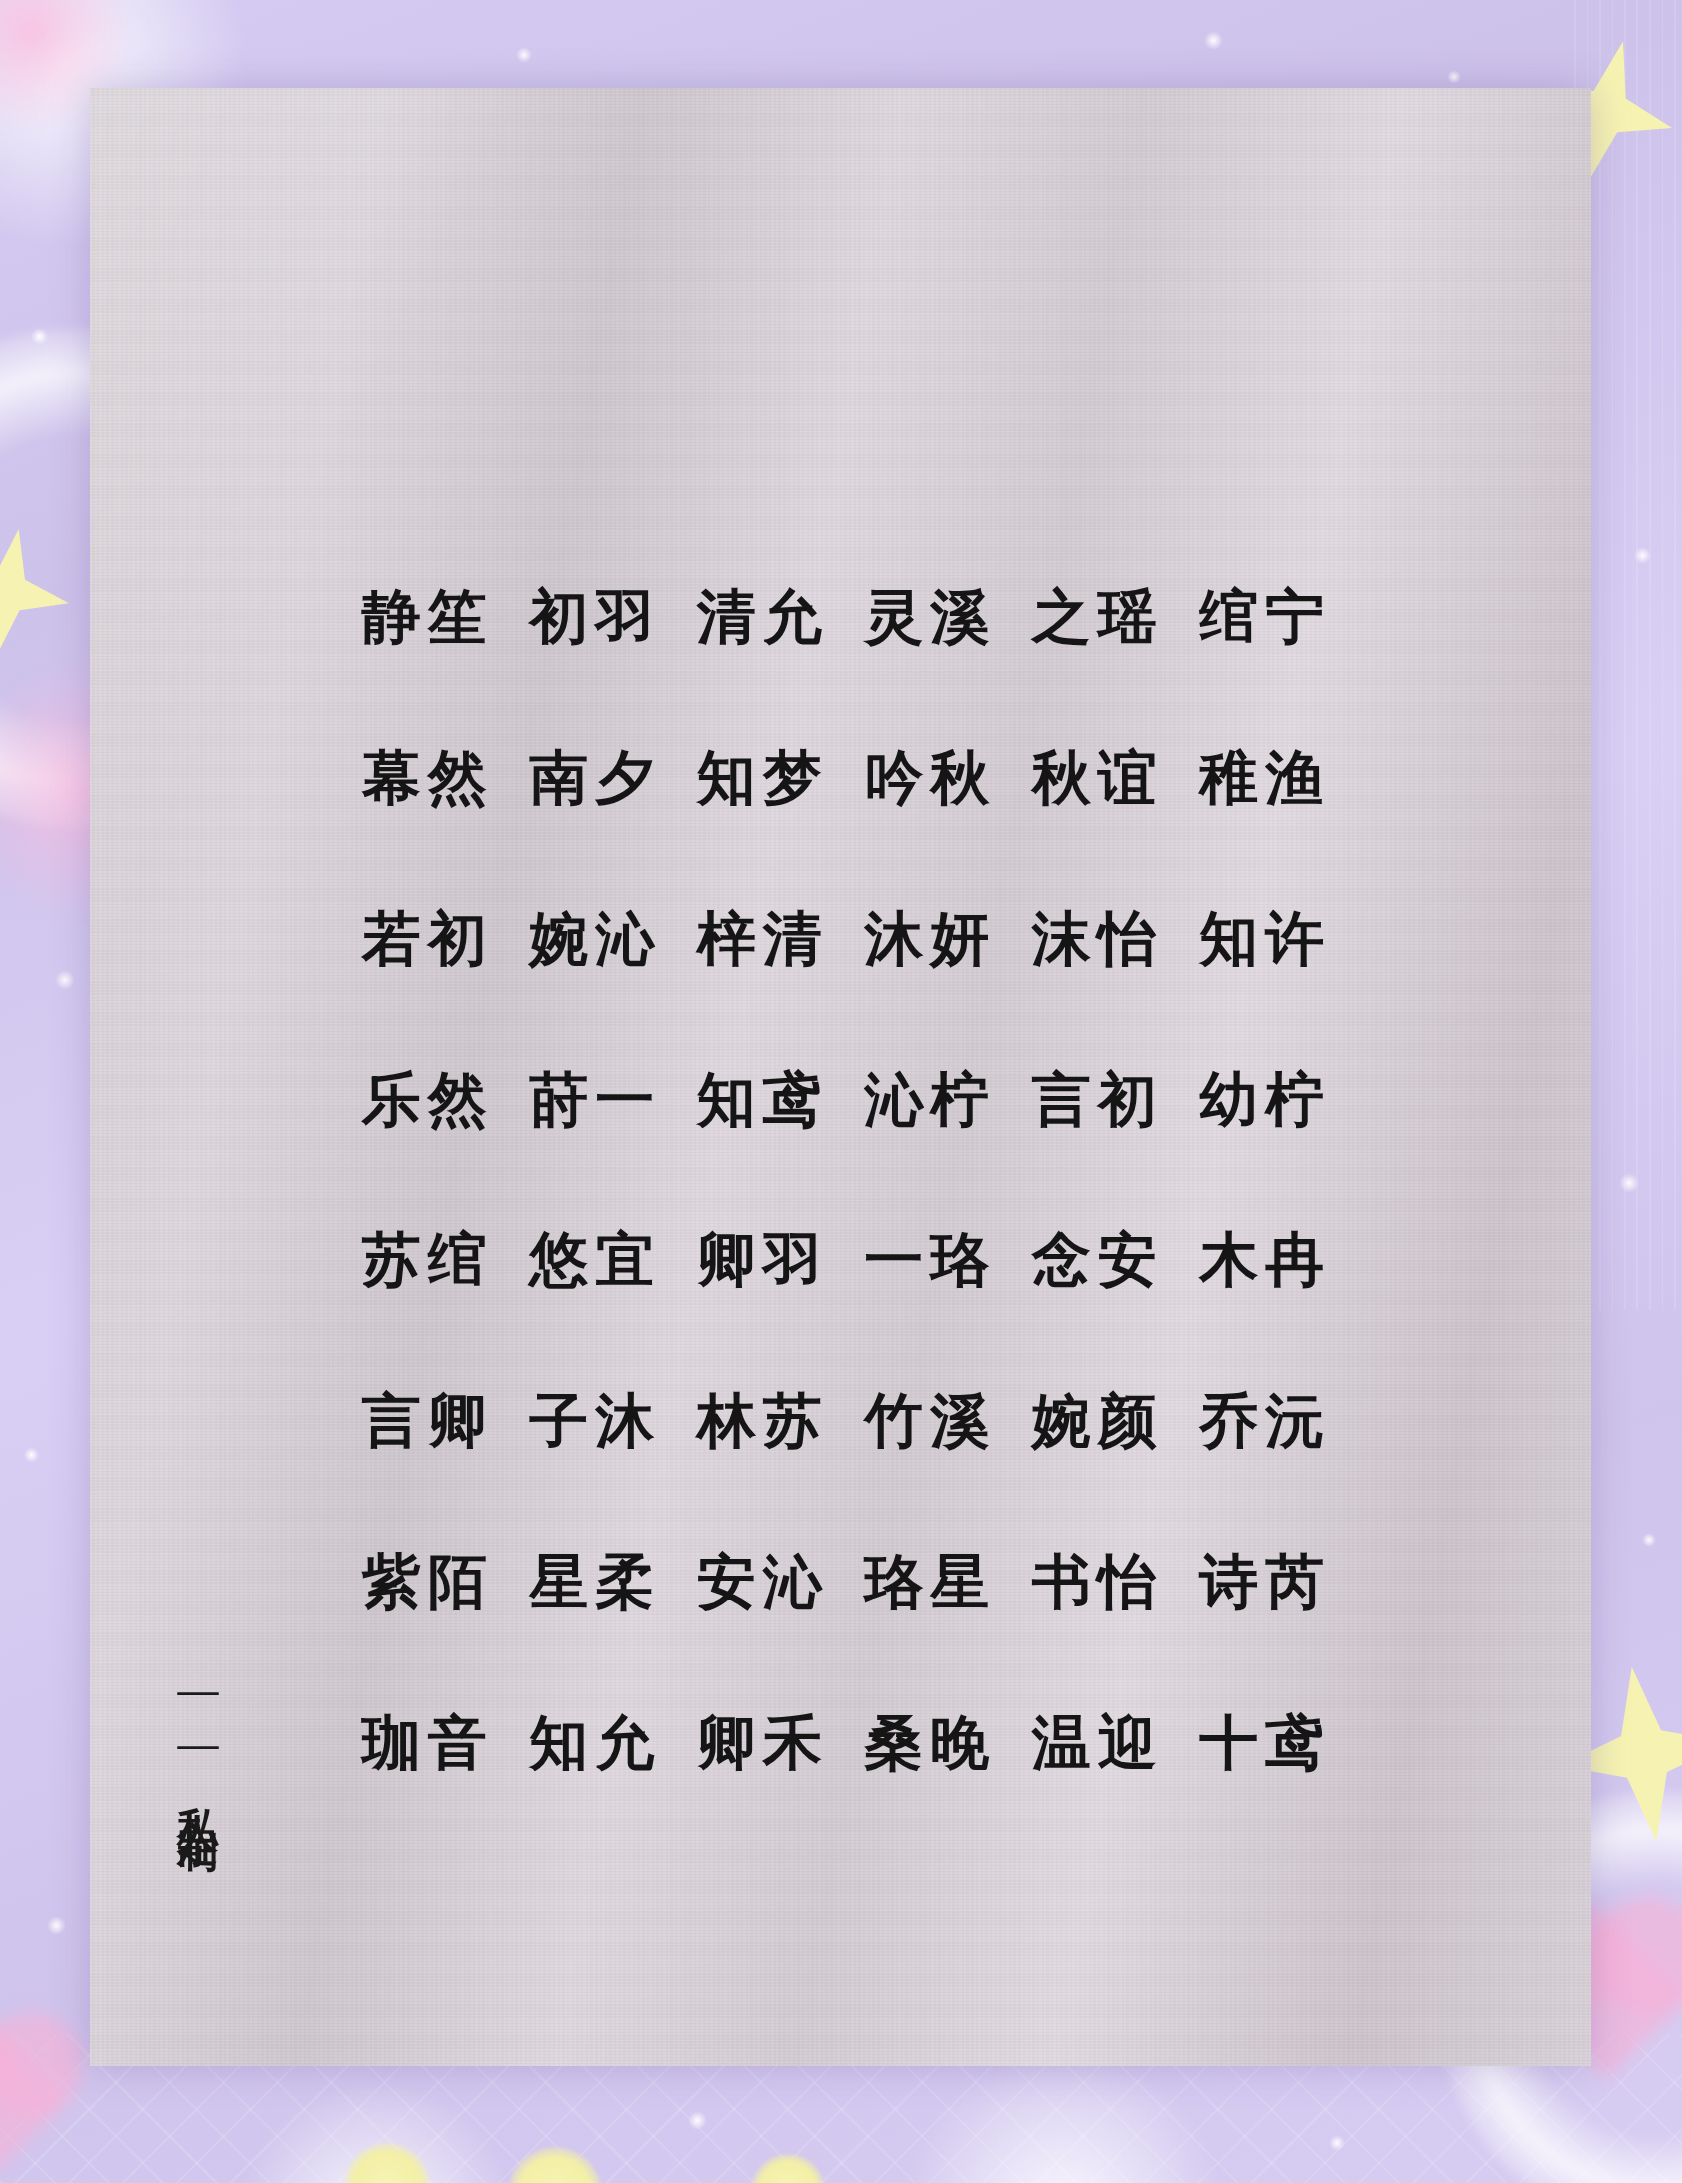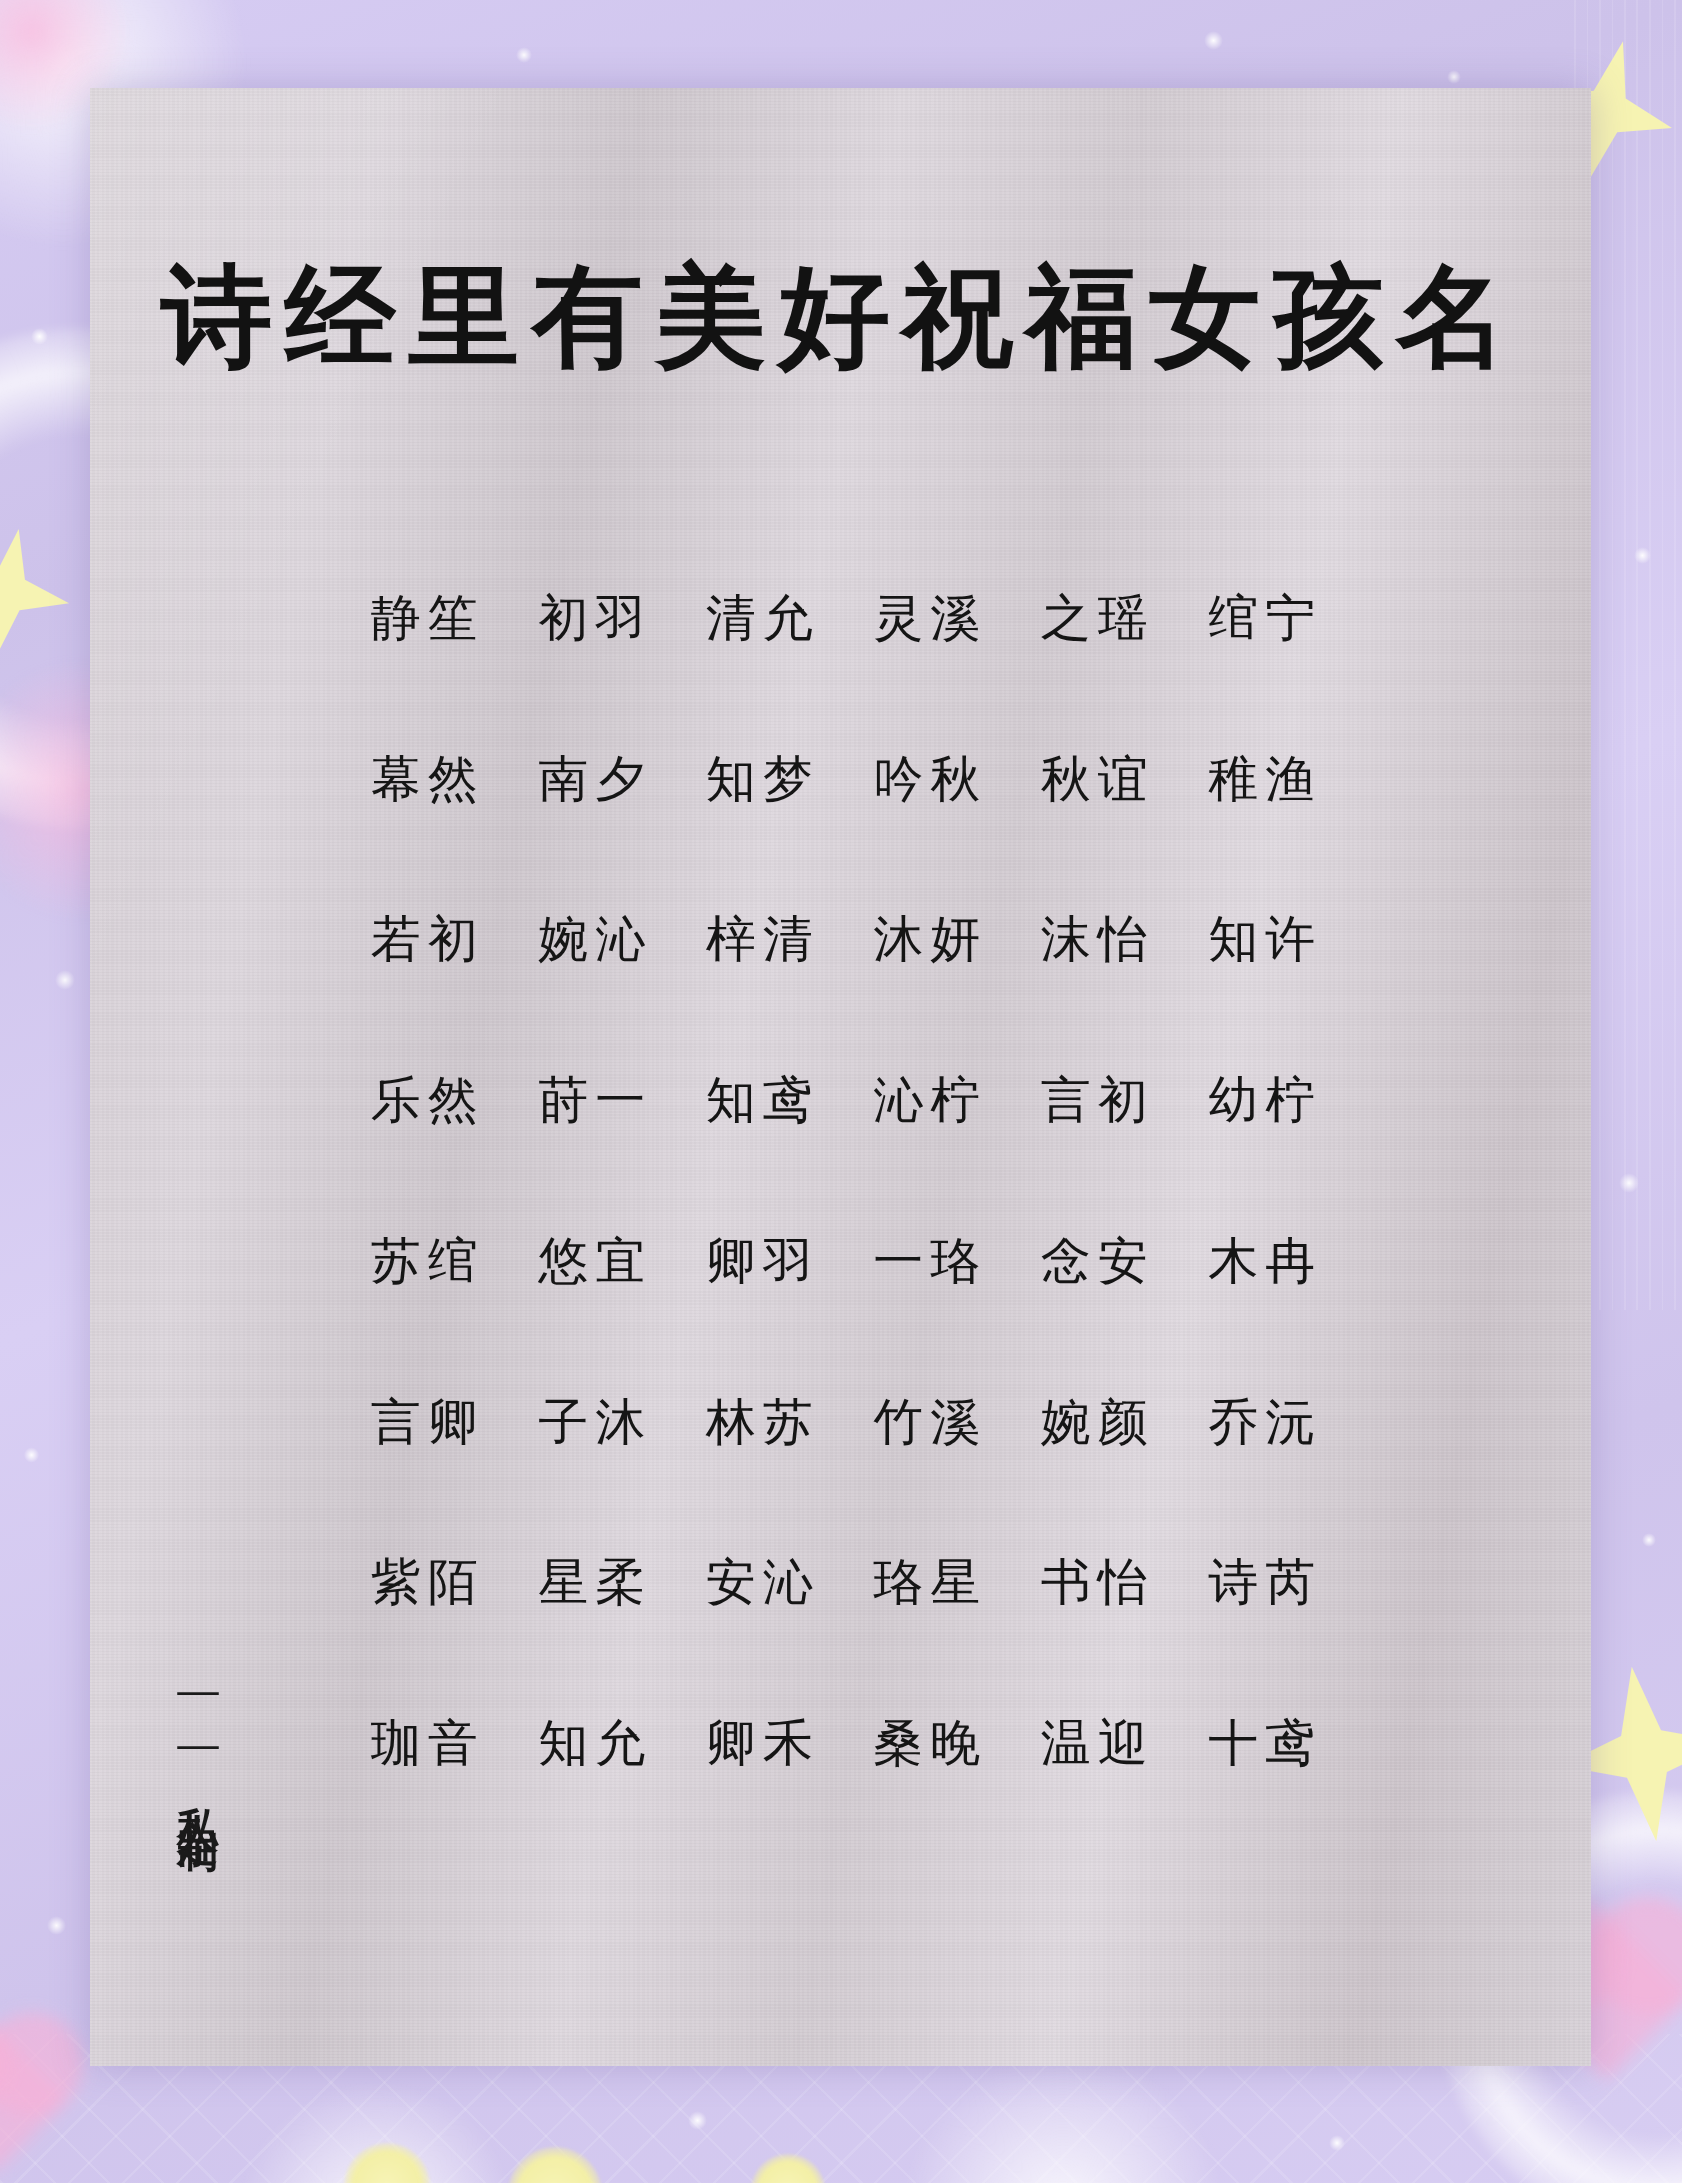--- a/index.html
+++ b/index.html
@@ -84,21 +84,21 @@
     font-family:"Liberation Serif","DejaVu Serif",serif;
   }
   .names-grid{
     position:absolute;left:254px;top:450px;width:1005px;height:1286px;
     display:grid;
     grid-template-columns:repeat(6,1fr);
     grid-template-rows:repeat(8,1fr);
     align-items:center;justify-items:center;
   }
   .name{
-    font-size:50px;font-weight:400;letter-spacing:7px;
+    font-size:59px;font-weight:700;letter-spacing:7px;
     color:#151515;white-space:nowrap;
   }
   .signature{
     position:absolute;left:81px;top:1578px;height:391px;
     writing-mode:vertical-rl;text-orientation:upright;
     font-size:41px;font-weight:600;letter-spacing:7.8px;
     color:#1a1a1a;
   }
 </style>
 </head>
@@ -139,21 +139,20 @@
     <div class="dot" style="left:1634px;top:547px;width:17px;height:17px;"></div>
     <div class="dot" style="left:1619px;top:1173px;width:20.3px;height:20.3px;"></div>
     <div class="dot" style="left:1642px;top:1533px;width:14px;height:14px;"></div>
     <div class="dot" style="left:688px;top:2111px;width:19px;height:19px;"></div>
     <div class="dot" style="left:1329px;top:2135px;width:15.6px;height:15.6px;"></div>
   </div>
 
   <div class="paper">
     <div class="paper-grain"></div>
 
-    <h1 class="title">诗经里有美好祝福女孩名</h1>
 
     <div class="names-grid">
       <span class="name">静笙</span>
       <span class="name">初羽</span>
       <span class="name">清允</span>
       <span class="name">灵溪</span>
       <span class="name">之瑶</span>
       <span class="name">绾宁</span>
 
       <span class="name">幕然</span>

